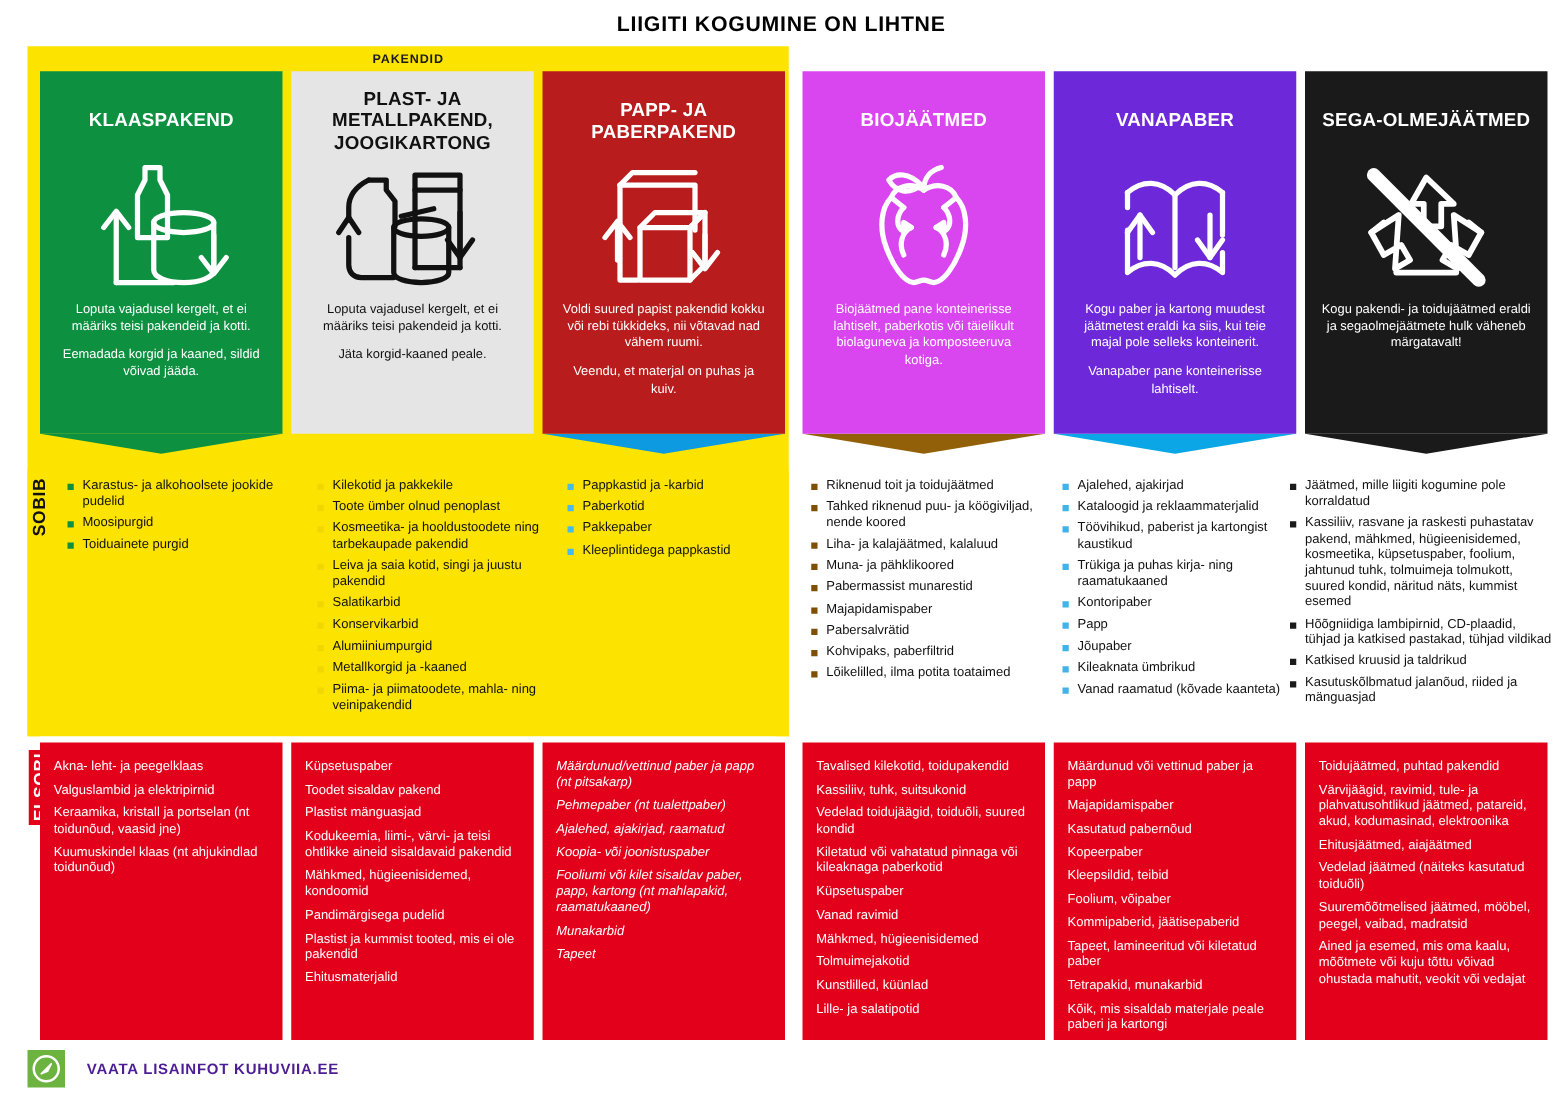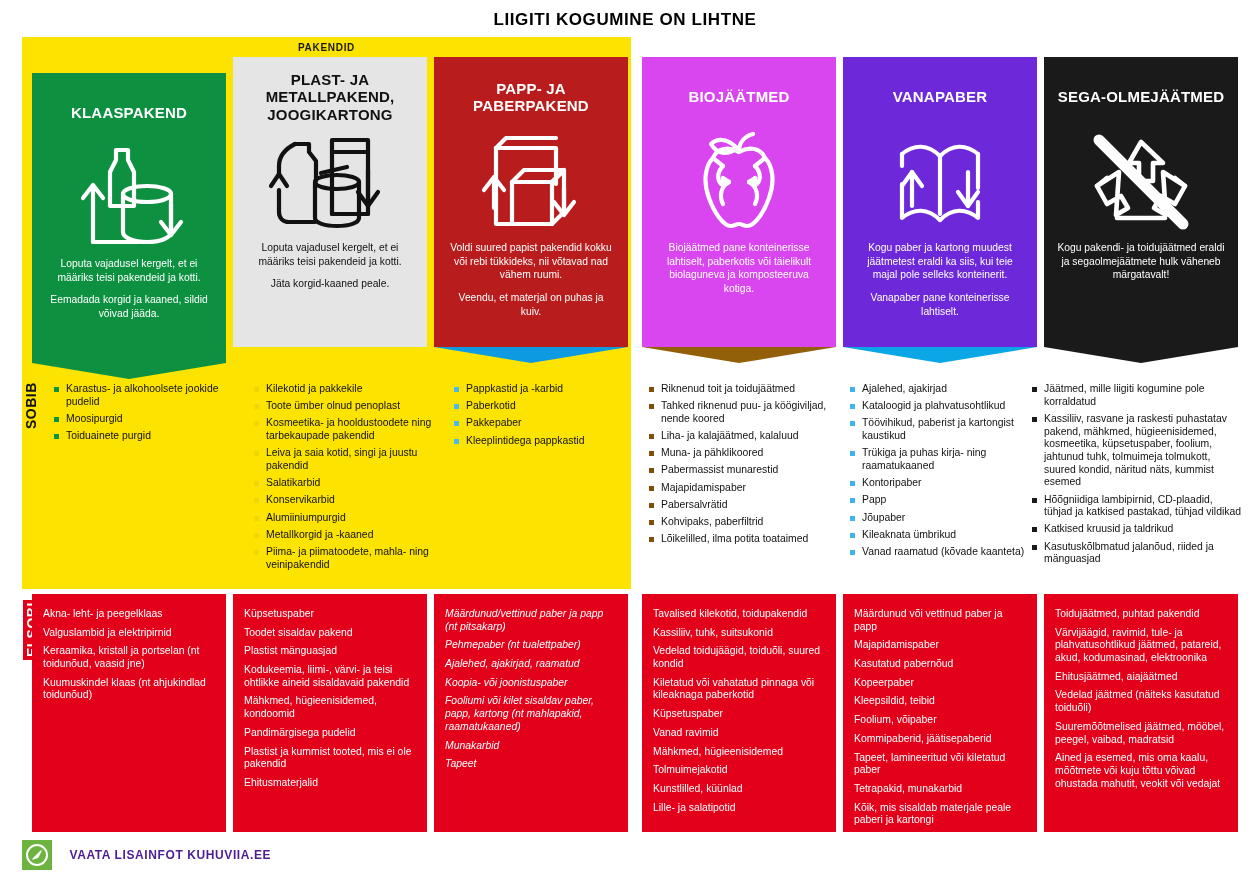--- a/index.html
+++ b/index.html
@@ -141,21 +141,21 @@
 <body>
 
 <div class="page-title">LIIGITI KOGUMINE ON LIHTNE</div>
 
 <div class="pack-band">
   <div class="pack-band-label">PAKENDID</div>
 </div>
 
 <div class="cards">
 
-  <div class="card c-glass" style="left:10px;margin-top:16px;">
+  <div class="card c-glass" style="left:10px;">
     <div class="body">
       <div class="cardtitle">KLAASPAKEND</div>
       <div class="icon">
         <svg width="120" height="112" viewBox="0 0 120 112" fill="none" stroke="#fff" stroke-width="4.2" stroke-linecap="round" stroke-linejoin="round">
           <path d="M47 8 h12 v10 l6 12 v34 h-24 v-34 l6 -12 z"></path>
           <path d="M24 100 v-56"></path>
           <path d="M14 56 l10 -13 l10 13"></path>
           <path d="M24 100 h46"></path>
           <ellipse cx="78" cy="52" rx="24" ry="8"></ellipse>
           <path d="M54 52 v38 c0 6 11 10 24 10 c13 0 24 -4 24 -10 v-38"></path>
@@ -344,21 +344,21 @@
       <li>Majapidamispaber</li>
       <li>Pabersalvrätid</li>
       <li>Kohvipaks, paberfiltrid</li>
       <li>Lõikelilled, ilma potita toataimed</li>
     </ul>
   </div>
 
   <div class="sobib-col" style="left:828px;">
     <ul class="blist bul-lblue">
       <li>Ajalehed, ajakirjad</li>
-      <li>Kataloogid ja plahvatusohtlikud</li>
+      <li>Kataloogid ja reklaammaterjalid</li>
       <li>Töövihikud, paberist ja kartongist kaustikud</li>
       <li>Trükiga ja puhas kirja- ning raamatukaaned</li>
       <li>Kontoripaber</li>
       <li>Papp</li>
       <li>Jõupaber</li>
       <li>Kileaknata ümbrikud</li>
       <li>Vanad raamatud (kõvade kaanteta)</li>
     </ul>
   </div>
 

